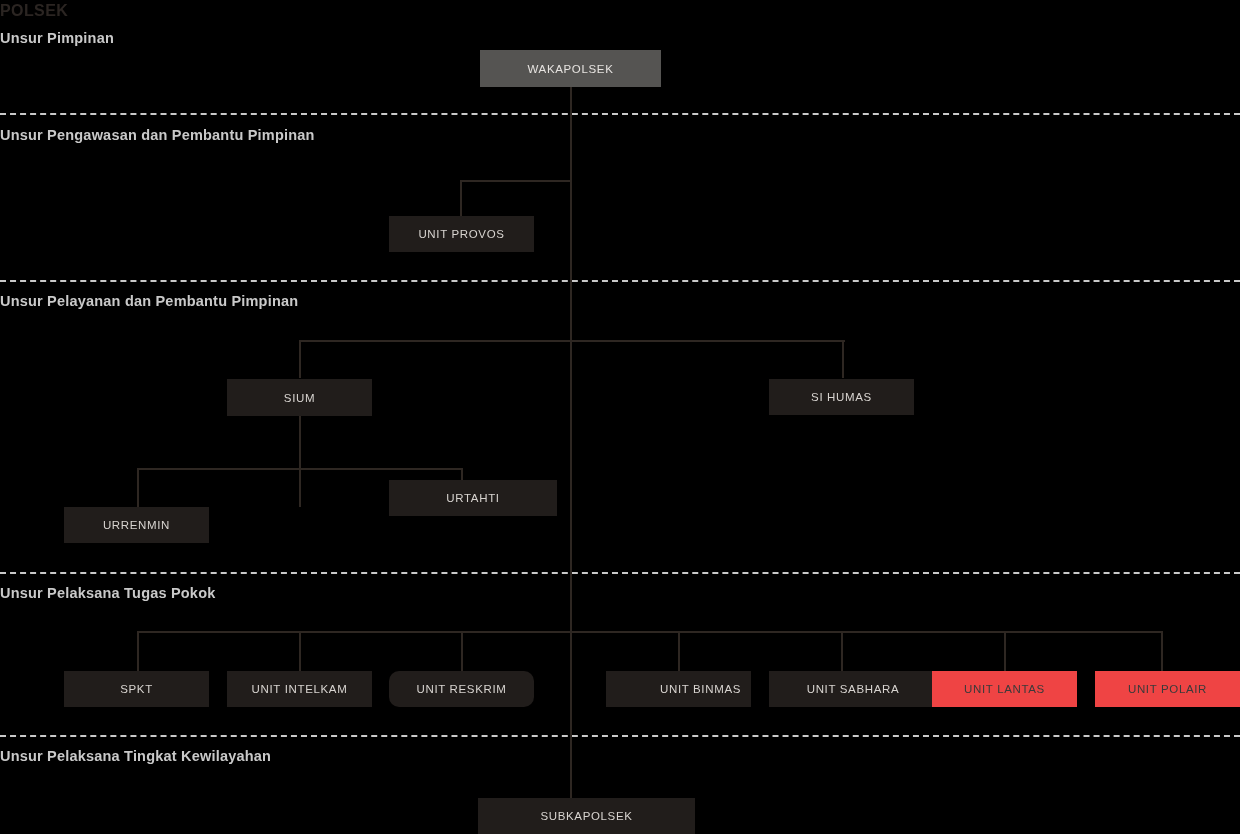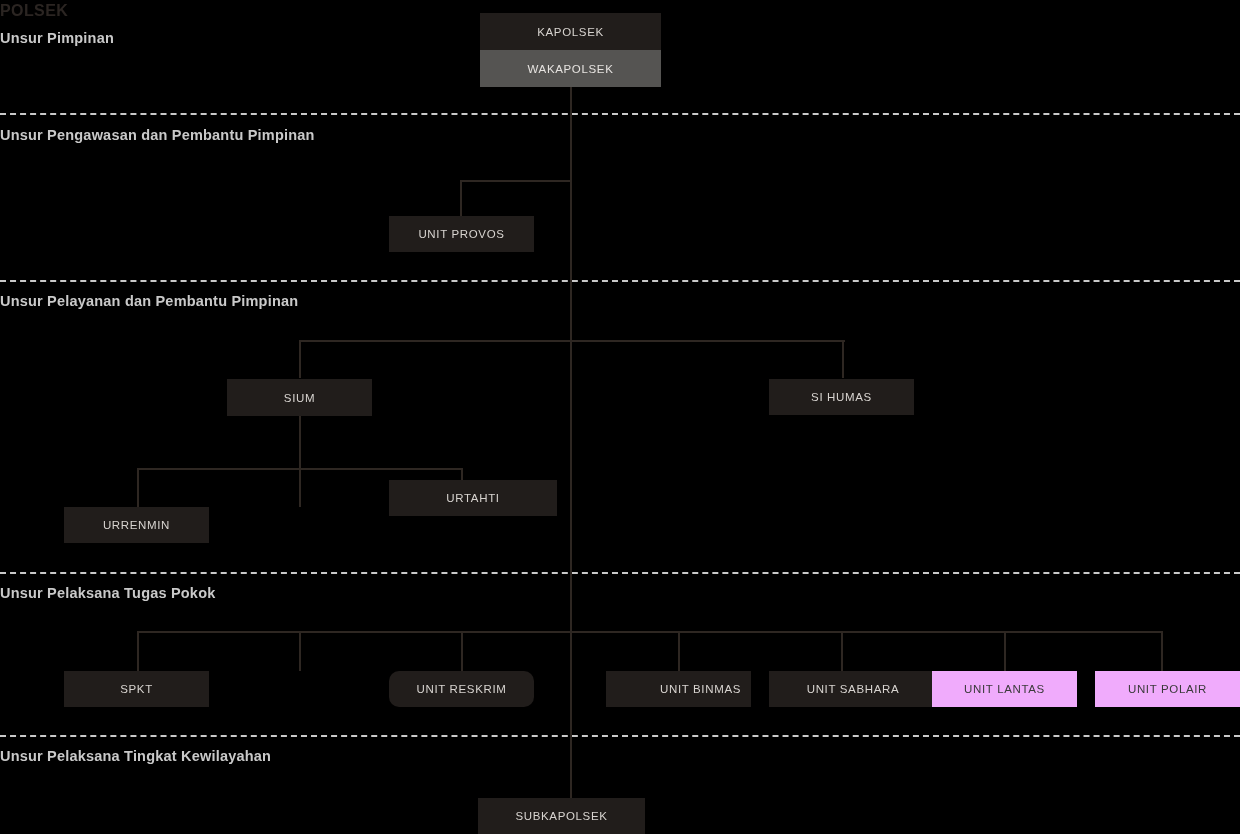--- a/index.html
+++ b/index.html
@@ -28,21 +28,21 @@
 
   
   .node{
     position:absolute;
     display:flex;align-items:center;justify-content:center;
     background:#211d1b;color:#d8d4d0;
     font-size:11.5px;letter-spacing:.65px;white-space:nowrap;
     box-sizing:border-box;
   }
   .node.gray{background:#555452;color:#e6e3e0;}
-  .node.light{background:#f0abfc;color:#3a3a3a;}
+  .node.light{background:#ef4444;color:#3a3a3a;}
 
   
   .vline{position:absolute;width:2px;background:#2e2722;}
   .hline{position:absolute;height:2px;background:#2e2722;}
 </style>
 </head>
 <body>
 
 <div class="stage">
 
@@ -76,33 +76,33 @@
 
   <div class="hline" style="left:137px;top:631px;width:1026px;"></div>
   <div class="vline" style="left:137px;top:631px;height:40px;"></div>
   <div class="vline" style="left:299px;top:631px;height:40px;"></div>
   <div class="vline" style="left:461px;top:631px;height:40px;"></div>
   <div class="vline" style="left:678px;top:631px;height:40px;"></div>
   <div class="vline" style="left:841px;top:631px;height:40px;"></div>
   <div class="vline" style="left:1004px;top:631px;height:40px;"></div>
   <div class="vline" style="left:1161px;top:631px;height:40px;"></div>
 
-  <div class="node" style="left:480px;top:13px;width:181px;height:37px;">KAPOLSEK</div>
   <div class="node gray" style="left:480px;top:50px;width:181px;height:37px;">WAKAPOLSEK</div>
 
   <div class="node" style="left:389px;top:216px;width:145px;height:36px;">UNIT PROVOS</div>
 
   <div class="node" style="left:227px;top:379px;width:145px;height:37px;">SIUM</div>
   <div class="node" style="left:769px;top:379px;width:145px;height:36px;">SI HUMAS</div>
 
   <div class="node" style="left:64px;top:507px;width:145px;height:36px;">URRENMIN</div>
   <div class="node" style="left:389px;top:480px;width:168px;height:36px;">URTAHTI</div>
 
   <div class="node" style="left:64px;top:671px;width:145px;height:36px;">SPKT</div>
+  <div class="node" style="left:227px;top:671px;width:145px;height:36px;">UNIT INTELKAM</div>
   <div class="node" style="left:389px;top:671px;width:145px;height:36px;border-radius:10px;">UNIT RESKRIM</div>
   <div class="node" style="left:606px;top:671px;width:145px;height:36px;padding-left:44px;">UNIT BINMAS</div>
   <div class="node" style="left:769px;top:671px;width:168px;height:36px;text-align:center;">UNIT SABHARA</div>
   <div class="node light" style="left:932px;top:671px;width:145px;height:36px;">UNIT LANTAS</div>
   <div class="node light" style="left:1095px;top:671px;width:145px;height:36px;">UNIT POLAIR</div>
 
-  <div class="node" style="left:478px;top:798px;width:167px;height:36px;">SUBKAPOLSEK</div>
+  <div class="node" style="left:478px;top:798px;width:217px;height:36px;">SUBKAPOLSEK</div>
 
 </div>
 
 </body></html>

